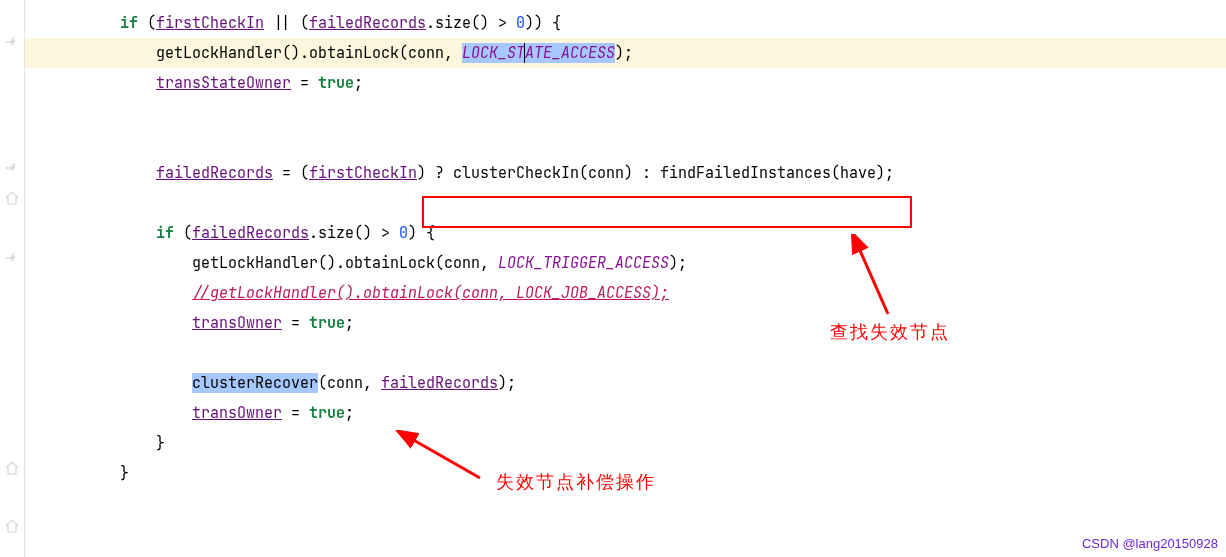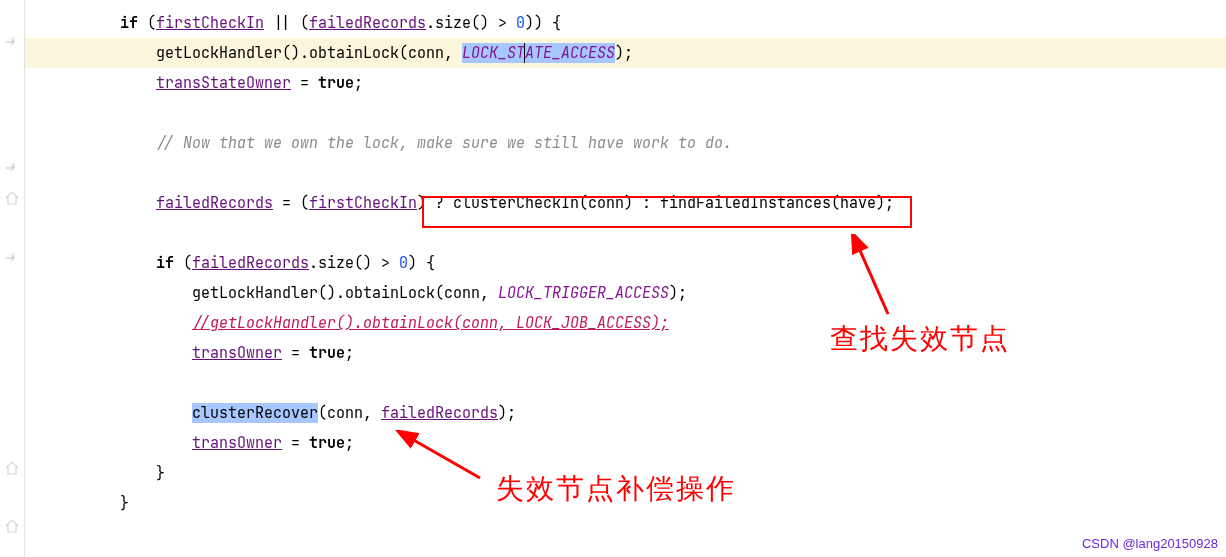--- a/index.html
+++ b/index.html
@@ -40,38 +40,38 @@
     .line {
       height: 30px;
       line-height: 30px;
       white-space: pre;
       padding-left: 95px;
       position: relative;
     }
     .line.hl {
       background: #fcf6dc;
     }
-    .kw { color: #000000; font-weight: bold; }
+    .kw { color: #15803d; font-weight: bold; }
     .field { color: #660e7a; text-decoration: underline; }
     .num { color: #1750eb; }
     .constref { color: #871094; font-style: italic; }
     .comment { color: #8c8c8c; font-style: italic; }
     .comment-code { color: #be185d; font-style: italic; }
     .sel { background: #a6c8ff; }
     .underline { text-decoration: underline; }
     .redbox {
       position: absolute;
       border: 2px solid #ff0000;
       pointer-events: none;
     }
     .annotation {
       position: absolute;
       color: #ff0000;
       font-family: 'Microsoft YaHei', 'SimSun', sans-serif;
-      font-size: 28px;
+      font-size: 18px;
       font-weight: 400;
       letter-spacing: 2px;
     }
     .arrow-svg {
       position: absolute;
       pointer-events: none;
     }
     .watermark {
       position: absolute;
       right: 8px;
@@ -119,21 +119,20 @@
         <path d="M2 8 L8 2 L14 8 M4 7 L4 14 L12 14 L12 7" stroke="#888" stroke-width="1.2" fill="none"></path>
       </svg>
   </div>
 </div>
 
 <div class="code-area">
   <div class="line"><span class="kw">if</span><span> (</span><span class="field">firstCheckIn</span><span> || (</span><span class="field">failedRecords</span><span>.size() &gt; </span><span class="num">0</span><span>)) {</span></div>
   <div class="line hl"><span>    getLockHandler().obtainLock(conn, </span><span class="constref sel">LOCK_ST</span><span class="constref sel caret">A</span><span class="constref sel">TE_ACCESS</span><span>);</span></div>
   <div class="line"><span>    </span><span class="field">transStateOwner</span><span> = </span><span class="kw">true</span><span>;</span></div>
   <div class="line"><span></span></div>
-  <div class="line"><span>    </span><span class="comment">// Now that we own the lock, make sure we still have work to do.</span></div>
   <div class="line"><span>    </span></div>
   <div class="line"><span>    </span><span class="field">failedRecords</span><span> = (</span><span class="field">firstCheckIn</span><span>) ? clusterCheckIn(conn) : findFailedInstances(have);</span></div>
   <div class="line"><span></span></div>
   <div class="line"><span>    </span><span class="kw">if</span><span> (</span><span class="field">failedRecords</span><span>.size() &gt; </span><span class="num">0</span><span>) {</span></div>
   <div class="line"><span>        getLockHandler().obtainLock(conn, </span><span class="constref">LOCK_TRIGGER_ACCESS</span><span>);</span></div>
   <div class="line"><span>        </span><span class="comment-code underline">//getLockHandler().obtainLock(conn, LOCK_JOB_ACCESS);</span></div>
   <div class="line"><span>        </span><span class="field">transOwner</span><span> = </span><span class="kw">true</span><span>;</span></div>
   <div class="line"><span></span></div>
   <div class="line"><span>        </span><span class="sel">clusterRecover</span><span>(conn, </span><span class="field">failedRecords</span><span>);</span></div>
   <div class="line"><span>        </span><span class="field">transOwner</span><span> = </span><span class="kw">true</span><span>;</span></div>

